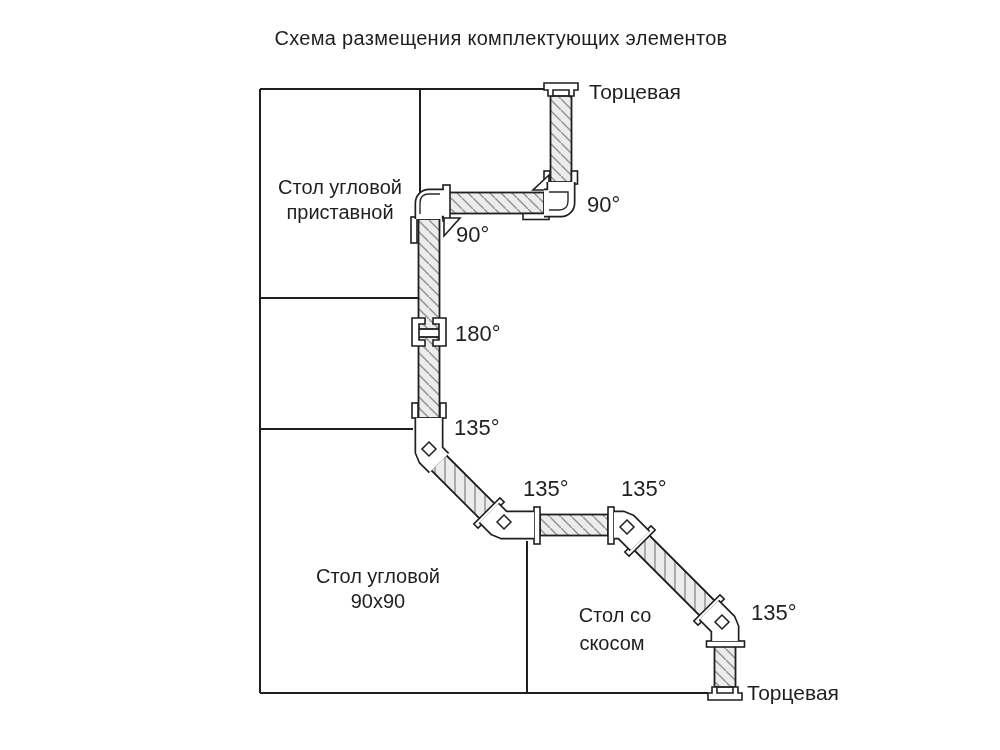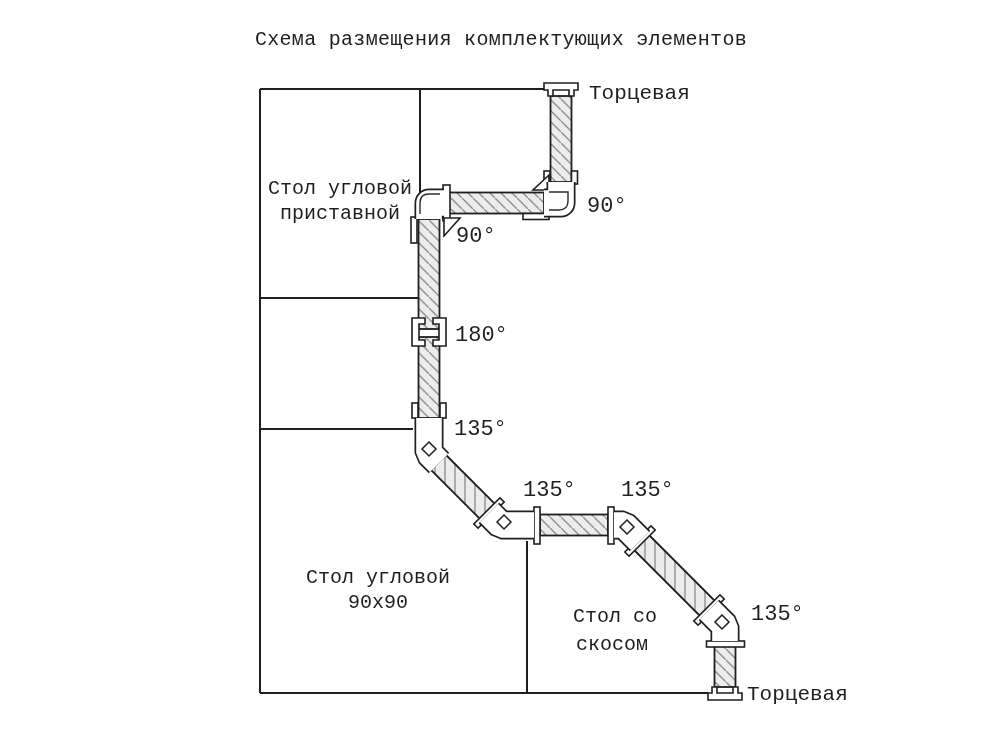--- a/index.html
+++ b/index.html
@@ -1,17 +1,17 @@
 <!DOCTYPE html>
 <html><head>
 <meta charset="utf-8">
 <style>
   html,body{margin:0;padding:0;background:#ffffff;}
   .stage{position:relative;width:1000px;height:750px;background:#ffffff;overflow:hidden;
-         font-family:Liberation Mono, monospace;}
+         font-family:Liberation Sans, sans-serif;}
   svg{position:absolute;left:0;top:0;}
   svg text{fill:#1f1f1f;}
   .title-t{font-size:20px;letter-spacing:.3px;}
   .cap-t{font-size:21px;}
   .ang-t{font-size:22px;}
   .tbl-t{font-size:20px;}
   .outline{fill:none;stroke:#1f1f1f;stroke-width:2;}
   .strip{stroke:#1f1f1f;stroke-width:1.8;}
   .wh{fill:#ffffff;stroke:#1f1f1f;stroke-width:1.6;}
   .elb-b{fill:none;stroke:#1f1f1f;stroke-width:29;}

